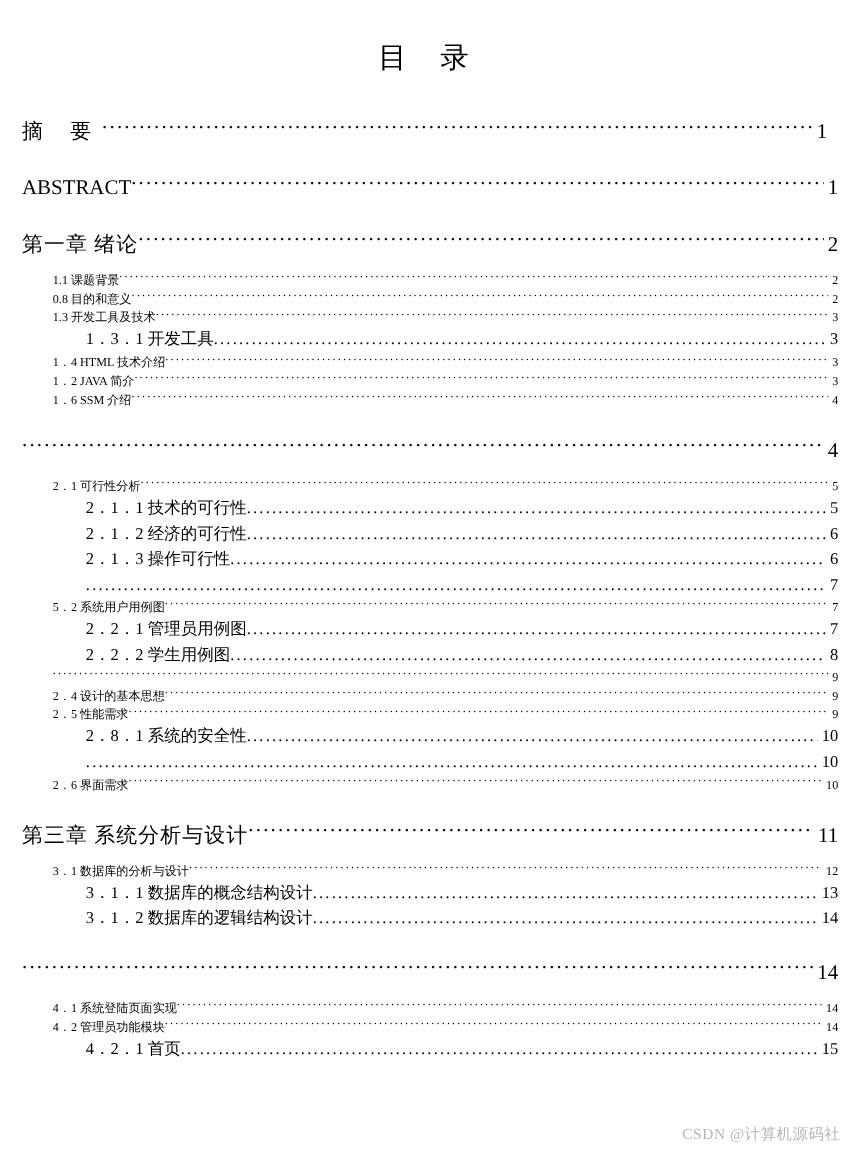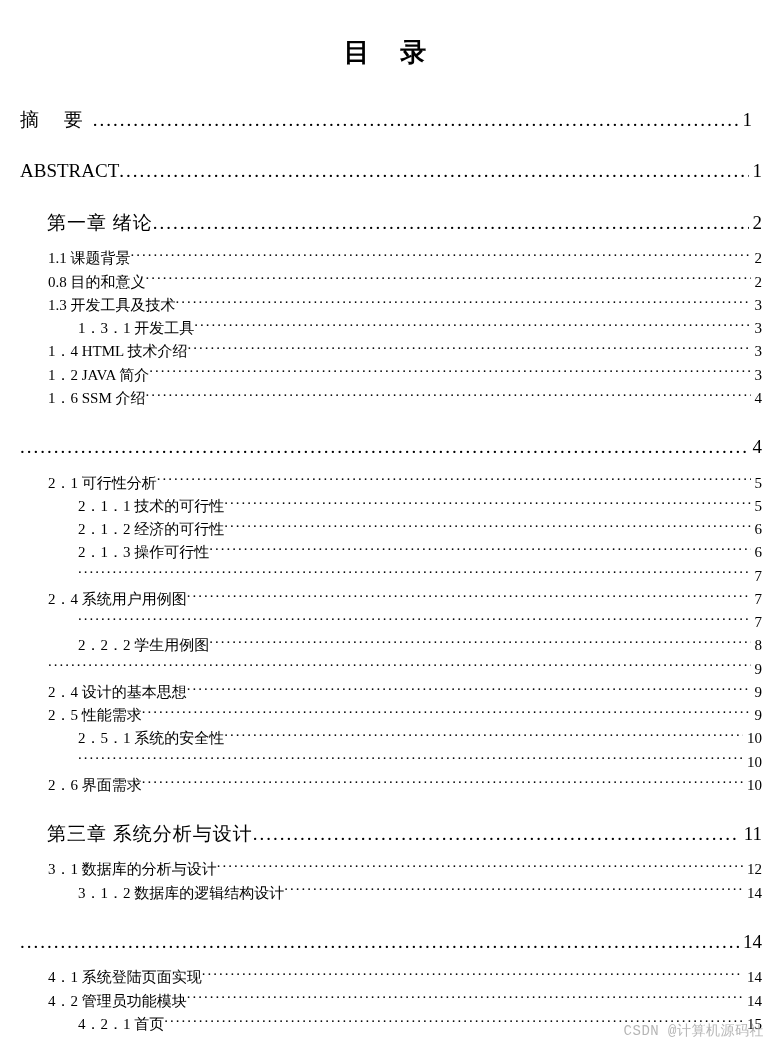--- a/index.html
+++ b/index.html
@@ -7,21 +7,21 @@
       width: 782px;
       height: 1052px;
       background: #fff;
       font-family: "SimSun", "宋体", serif;
       padding: 30px 20px 20px 20px;
       position: relative;
     }
     .title {
       text-align: center;
       font-size: 26px;
-      font-weight: bold;
+      font-weight: normal;
       letter-spacing: 12px;
       margin-bottom: 35px;
       margin-top: 5px;
     }
     .toc-line {
       display: flex;
       align-items: baseline;
       white-space: nowrap;
       overflow: hidden;
       line-height: 1.55;
@@ -45,40 +45,40 @@
     }
     .toc-page {
       flex: 0 0 auto;
       padding-left: 4px;
     }
     .level-0 {
       font-size: 19px;
       font-weight: normal;
       margin-top: 22px;
       margin-bottom: 10px;
-      align-items: flex-end;
     }
     .level-0 .toc-label { font-weight: normal; }
-    .level-0.heading .toc-label { letter-spacing: 1px; margin-left: 27px; }
+    .level-0.heading .toc-label { letter-spacing: 1px; }
     .level-0 .toc-page { font-size: 19px; }
     .level-1 {
-      font-size: 15px;
+      font-size: 11px;
       padding-left: 28px;
     }
     .level-2 {
       font-size: 15px;
       padding-left: 58px;
+      align-items: flex-end;
     }
     .watermark {
       position: absolute;
       right: 18px;
       bottom: 12px;
       color: rgba(120,120,120,0.55);
       font-size: 14px;
-      font-family: Liberation Mono, monospace;
+      font-family: Liberation Serif, serif;
       letter-spacing: 0.5px;
       margin-top: 32px;
     }
     .spacer-abstract { letter-spacing: 10px; }
   </style>
 </head>
 <body>
 
 <div class="title">目 录</div>
 
@@ -155,25 +155,26 @@
     <div class="toc-line level-2">
       <span class="toc-label">2．1．3 操作可行性</span>
       <span class="toc-dots"></span>
       <span class="toc-page">6</span>
     </div>
     <div class="toc-line level-2">
       <span class="toc-dots"></span>
       <span class="toc-page">7</span>
     </div>
     <div class="toc-line level-1">
-      <span class="toc-label">2．4 系统用户用例图</span>
+      <span class="toc-label">5．2 系统用户用例图</span>
       <span class="toc-dots"></span>
       <span class="toc-page">7</span>
     </div>
     <div class="toc-line level-2">
+      <span class="toc-label">2．2．1 管理员用例图</span>
       <span class="toc-dots"></span>
       <span class="toc-page">7</span>
     </div>
     <div class="toc-line level-2">
       <span class="toc-label">2．2．2 学生用例图</span>
       <span class="toc-dots"></span>
       <span class="toc-page">8</span>
     </div>
     <div class="toc-line level-1">
       <span class="toc-dots"></span>
@@ -183,21 +184,21 @@
       <span class="toc-label">2．4 设计的基本思想</span>
       <span class="toc-dots"></span>
       <span class="toc-page">9</span>
     </div>
     <div class="toc-line level-1">
       <span class="toc-label">2．5 性能需求</span>
       <span class="toc-dots"></span>
       <span class="toc-page">9</span>
     </div>
     <div class="toc-line level-2">
-      <span class="toc-label">2．5．1 系统的安全性</span>
+      <span class="toc-label">2．8．1 系统的安全性</span>
       <span class="toc-dots"></span>
       <span class="toc-page">10</span>
     </div>
     <div class="toc-line level-2">
       <span class="toc-dots"></span>
       <span class="toc-page">10</span>
     </div>
     <div class="toc-line level-1">
       <span class="toc-label">2．6 界面需求</span>
       <span class="toc-dots"></span>
@@ -207,20 +208,25 @@
       <span class="toc-label">第三章   系统分析与设计</span>
       <span class="toc-dots"></span>
       <span class="toc-page">11</span>
     </div>
     <div class="toc-line level-1">
       <span class="toc-label">3．1 数据库的分析与设计</span>
       <span class="toc-dots"></span>
       <span class="toc-page">12</span>
     </div>
     <div class="toc-line level-2">
+      <span class="toc-label">3．1．1 数据库的概念结构设计</span>
+      <span class="toc-dots"></span>
+      <span class="toc-page">13</span>
+    </div>
+    <div class="toc-line level-2">
       <span class="toc-label">3．1．2 数据库的逻辑结构设计</span>
       <span class="toc-dots"></span>
       <span class="toc-page">14</span>
     </div>
     <div class="toc-line level-0 heading">
       <span class="toc-dots"></span>
       <span class="toc-page">14</span>
     </div>
     <div class="toc-line level-1">
       <span class="toc-label">4．1 系统登陆页面实现</span>

